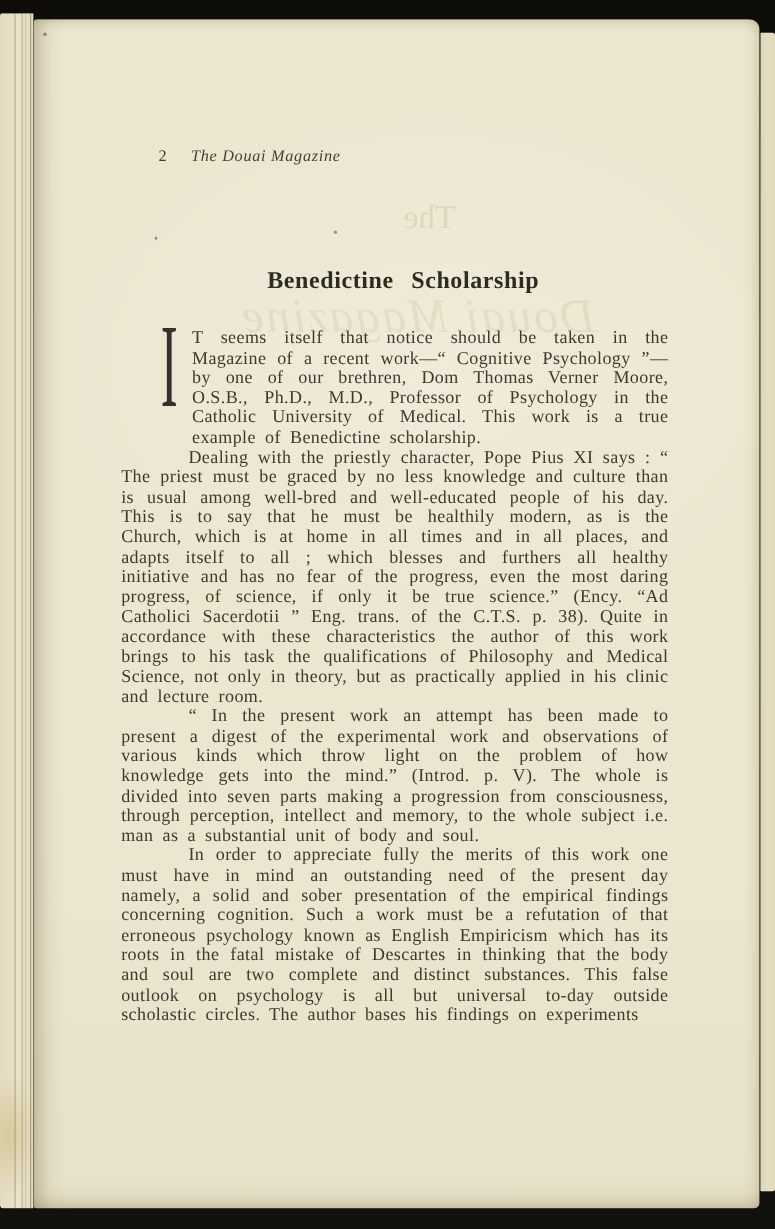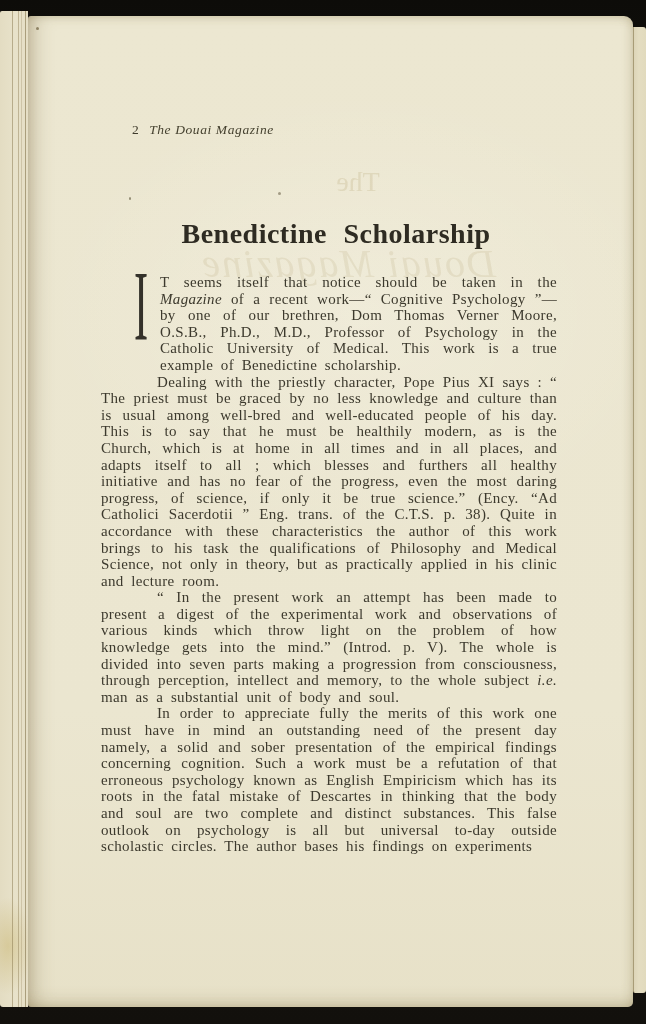--- a/index.html
+++ b/index.html
@@ -46,33 +46,33 @@
   .ghost{position:absolute;transform:scaleX(-1);pointer-events:none;z-index:1;
          font-family:"Liberation Serif","DejaVu Serif",serif;}
   .ghost-1{left:250px;top:150px;width:160px;text-align:center;
            font-size:28px;color:rgba(146,118,52,.15);}
   .ghost-2{left:110px;top:224px;width:420px;text-align:center;font-style:italic;
            font-size:40px;color:rgba(146,118,52,.11);letter-spacing:2px;}
 
   .running-head{position:absolute;left:104px;top:106px;z-index:3;
                 font-size:13.5px;color:#45412f;}
   .running-head .pagenum{display:inline-block;color:#3f3b2c;}
-  .running-head .journal{display:inline-block;margin-left:7px;font-style:italic;
+  .running-head .journal{display:inline-block;margin-left:17px;font-style:italic;
                           letter-spacing:.6px;color:#45412f;}
 
   .title{position:absolute;left:73px;top:203px;width:470px;z-index:3;
-         text-align:center;font-weight:600;font-size:28px;line-height:30px;
+         text-align:center;font-weight:600;font-size:20px;line-height:30px;
          letter-spacing:.5px;word-spacing:9px;color:#2e2b22;}
 
   .body{position:absolute;left:73px;top:258px;width:456px;z-index:3;
         font-size:15px;line-height:16.6px;color:var(--ink);
         text-align:justify;letter-spacing:.35px;word-spacing:3.5px;}
   .body p{margin:0;}
   .body p.ind{text-indent:56px;}
-  .it{font-style:italic;}
+  .it{}
 
   .dropcap{float:left;width:59px;height:84px;position:relative;}
   .dropcap .glyph{position:absolute;left:33px;top:-17px;font-size:92px;line-height:92px;
                   color:#34312a;transform:scale(.46,1.08);transform-origin:0 18px;}
 
   .speck{position:absolute;border-radius:50%;background:rgba(70,60,35,.55);z-index:3;}
   .sp1{left:101px;top:181px;width:2px;height:3px;}
   .sp2{left:250px;top:176px;width:3px;height:3px;background:rgba(70,60,35,.45);}
   .sp3{left:8px;top:11px;width:3px;height:3px;background:rgba(90,75,40,.6);}
 </style>

